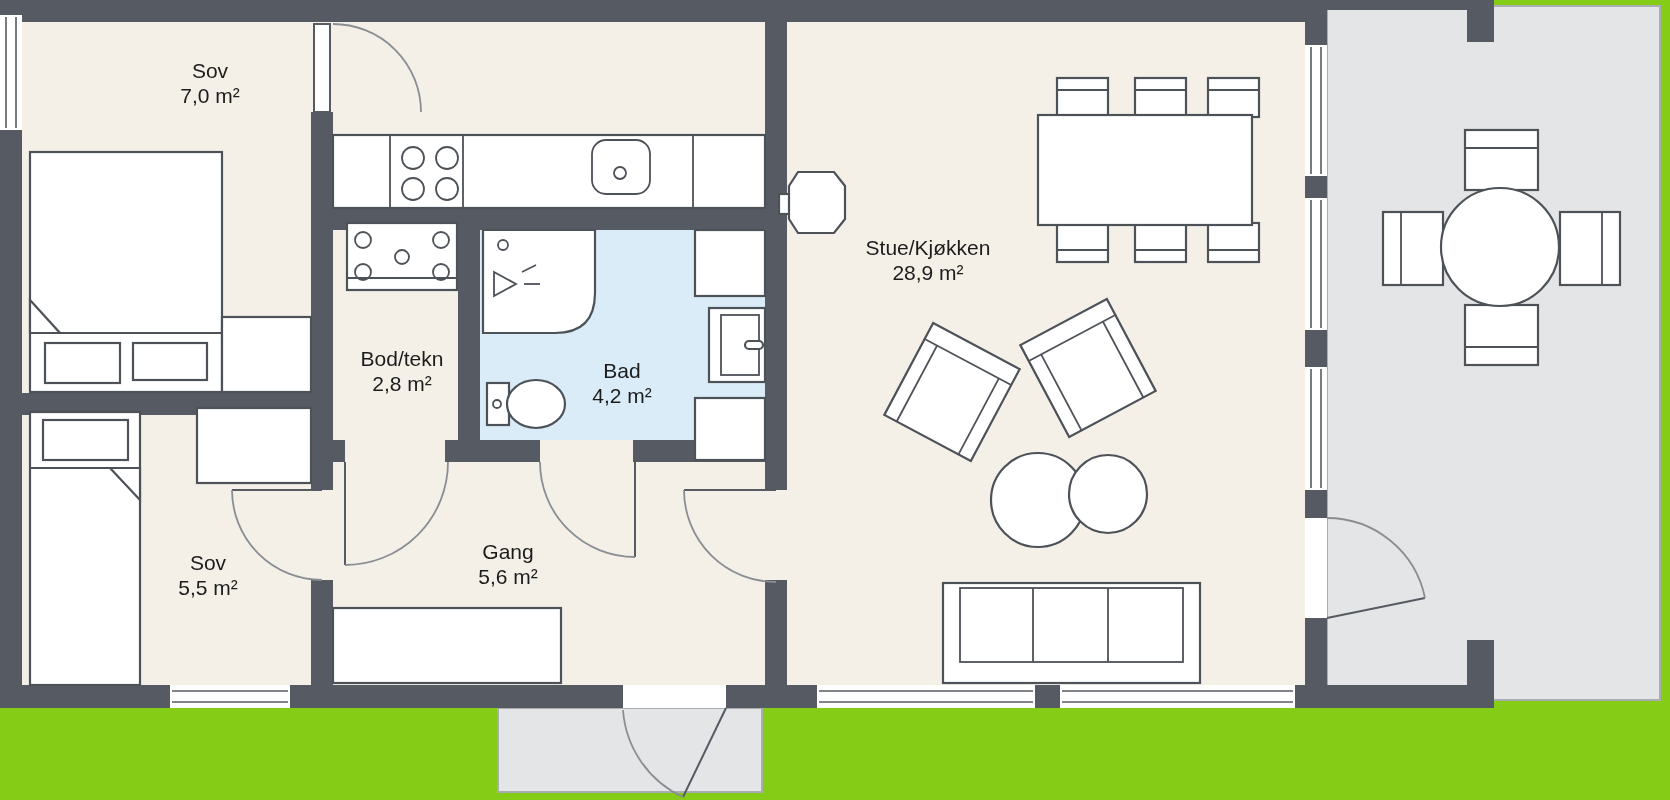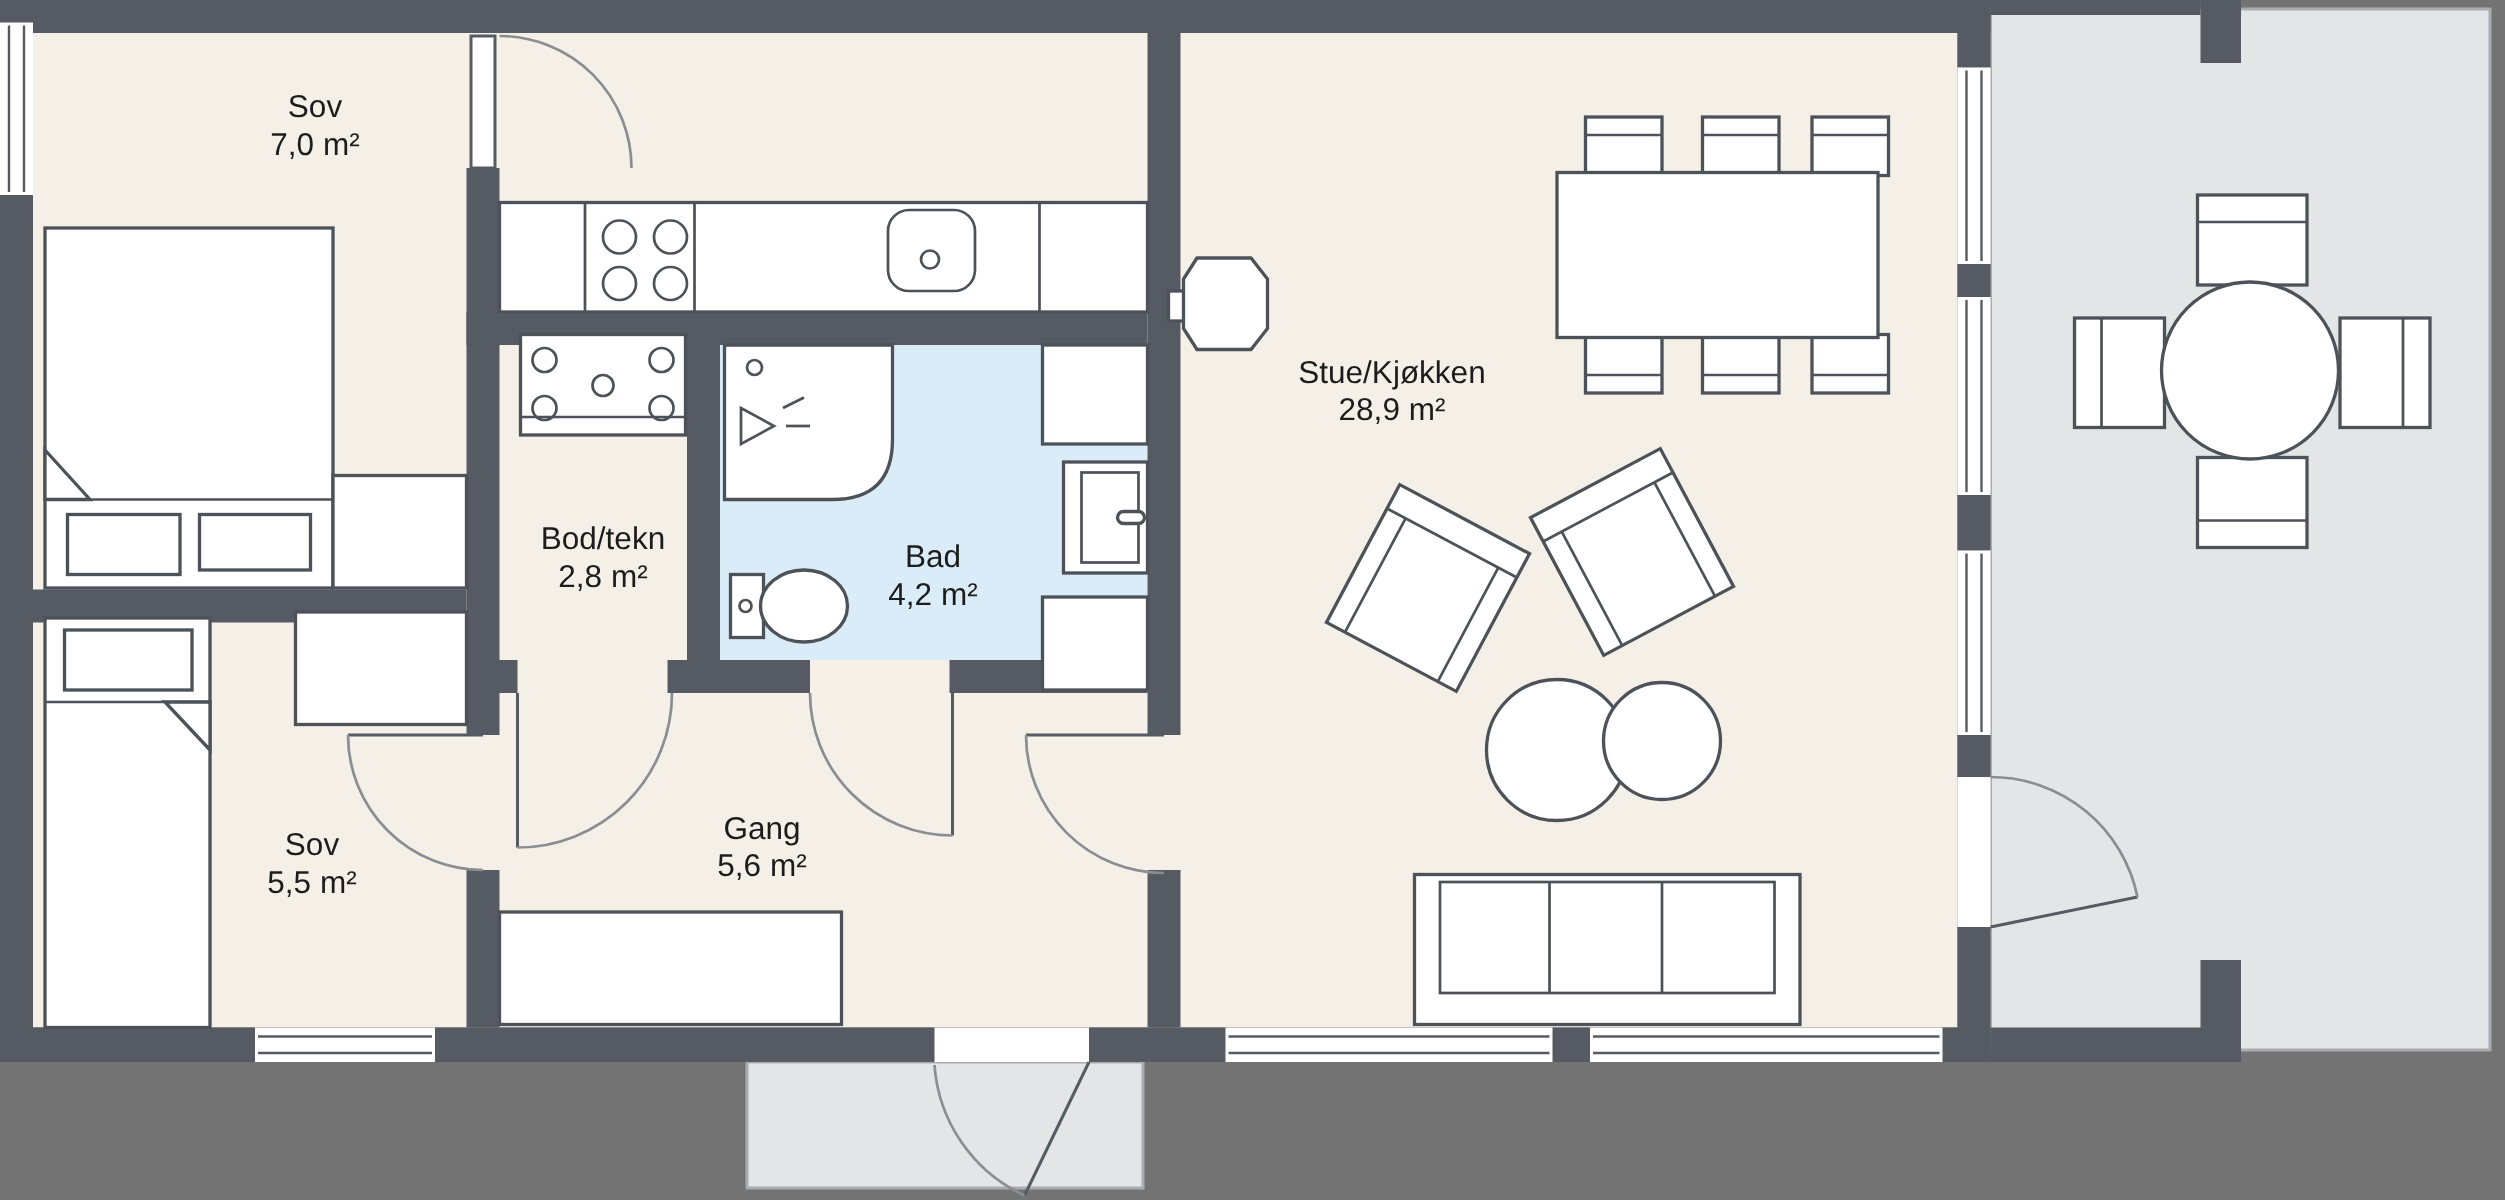--- a/index.html
+++ b/index.html
@@ -1,16 +1,16 @@
 <!DOCTYPE html>
 <html><head>
 <meta charset="utf-8">
 <style>
   html,body{margin:0;padding:0;background:#ffffff;}
-  #plan-wrap{position:relative;width:1670px;height:800px;background:#737373;overflow:hidden;
+  #plan-wrap{position:relative;width:1670px;height:800px;background:#84cc16;overflow:hidden;
              font-family:"Liberation Sans", sans-serif;}
   .wall{fill:var(--wall,#565b63);}
   .floor{fill:var(--floor,#f4f0e8);}
   .bath{fill:var(--bath,#daecf8);}
   .outdoor{fill:var(--outdoor,#e4e5e6);stroke:#a9adb1;stroke-width:2;}
   .fur{fill:#ffffff;stroke:#4d5258;stroke-width:2.2;stroke-linejoin:miter;}
   .fur-thin{fill:none;stroke:#4d5258;stroke-width:1.8;}
   .winbox{fill:#ffffff;}
   .winline{stroke:#565b63;stroke-width:1.6;}
   .gap{fill:#ffffff;}

